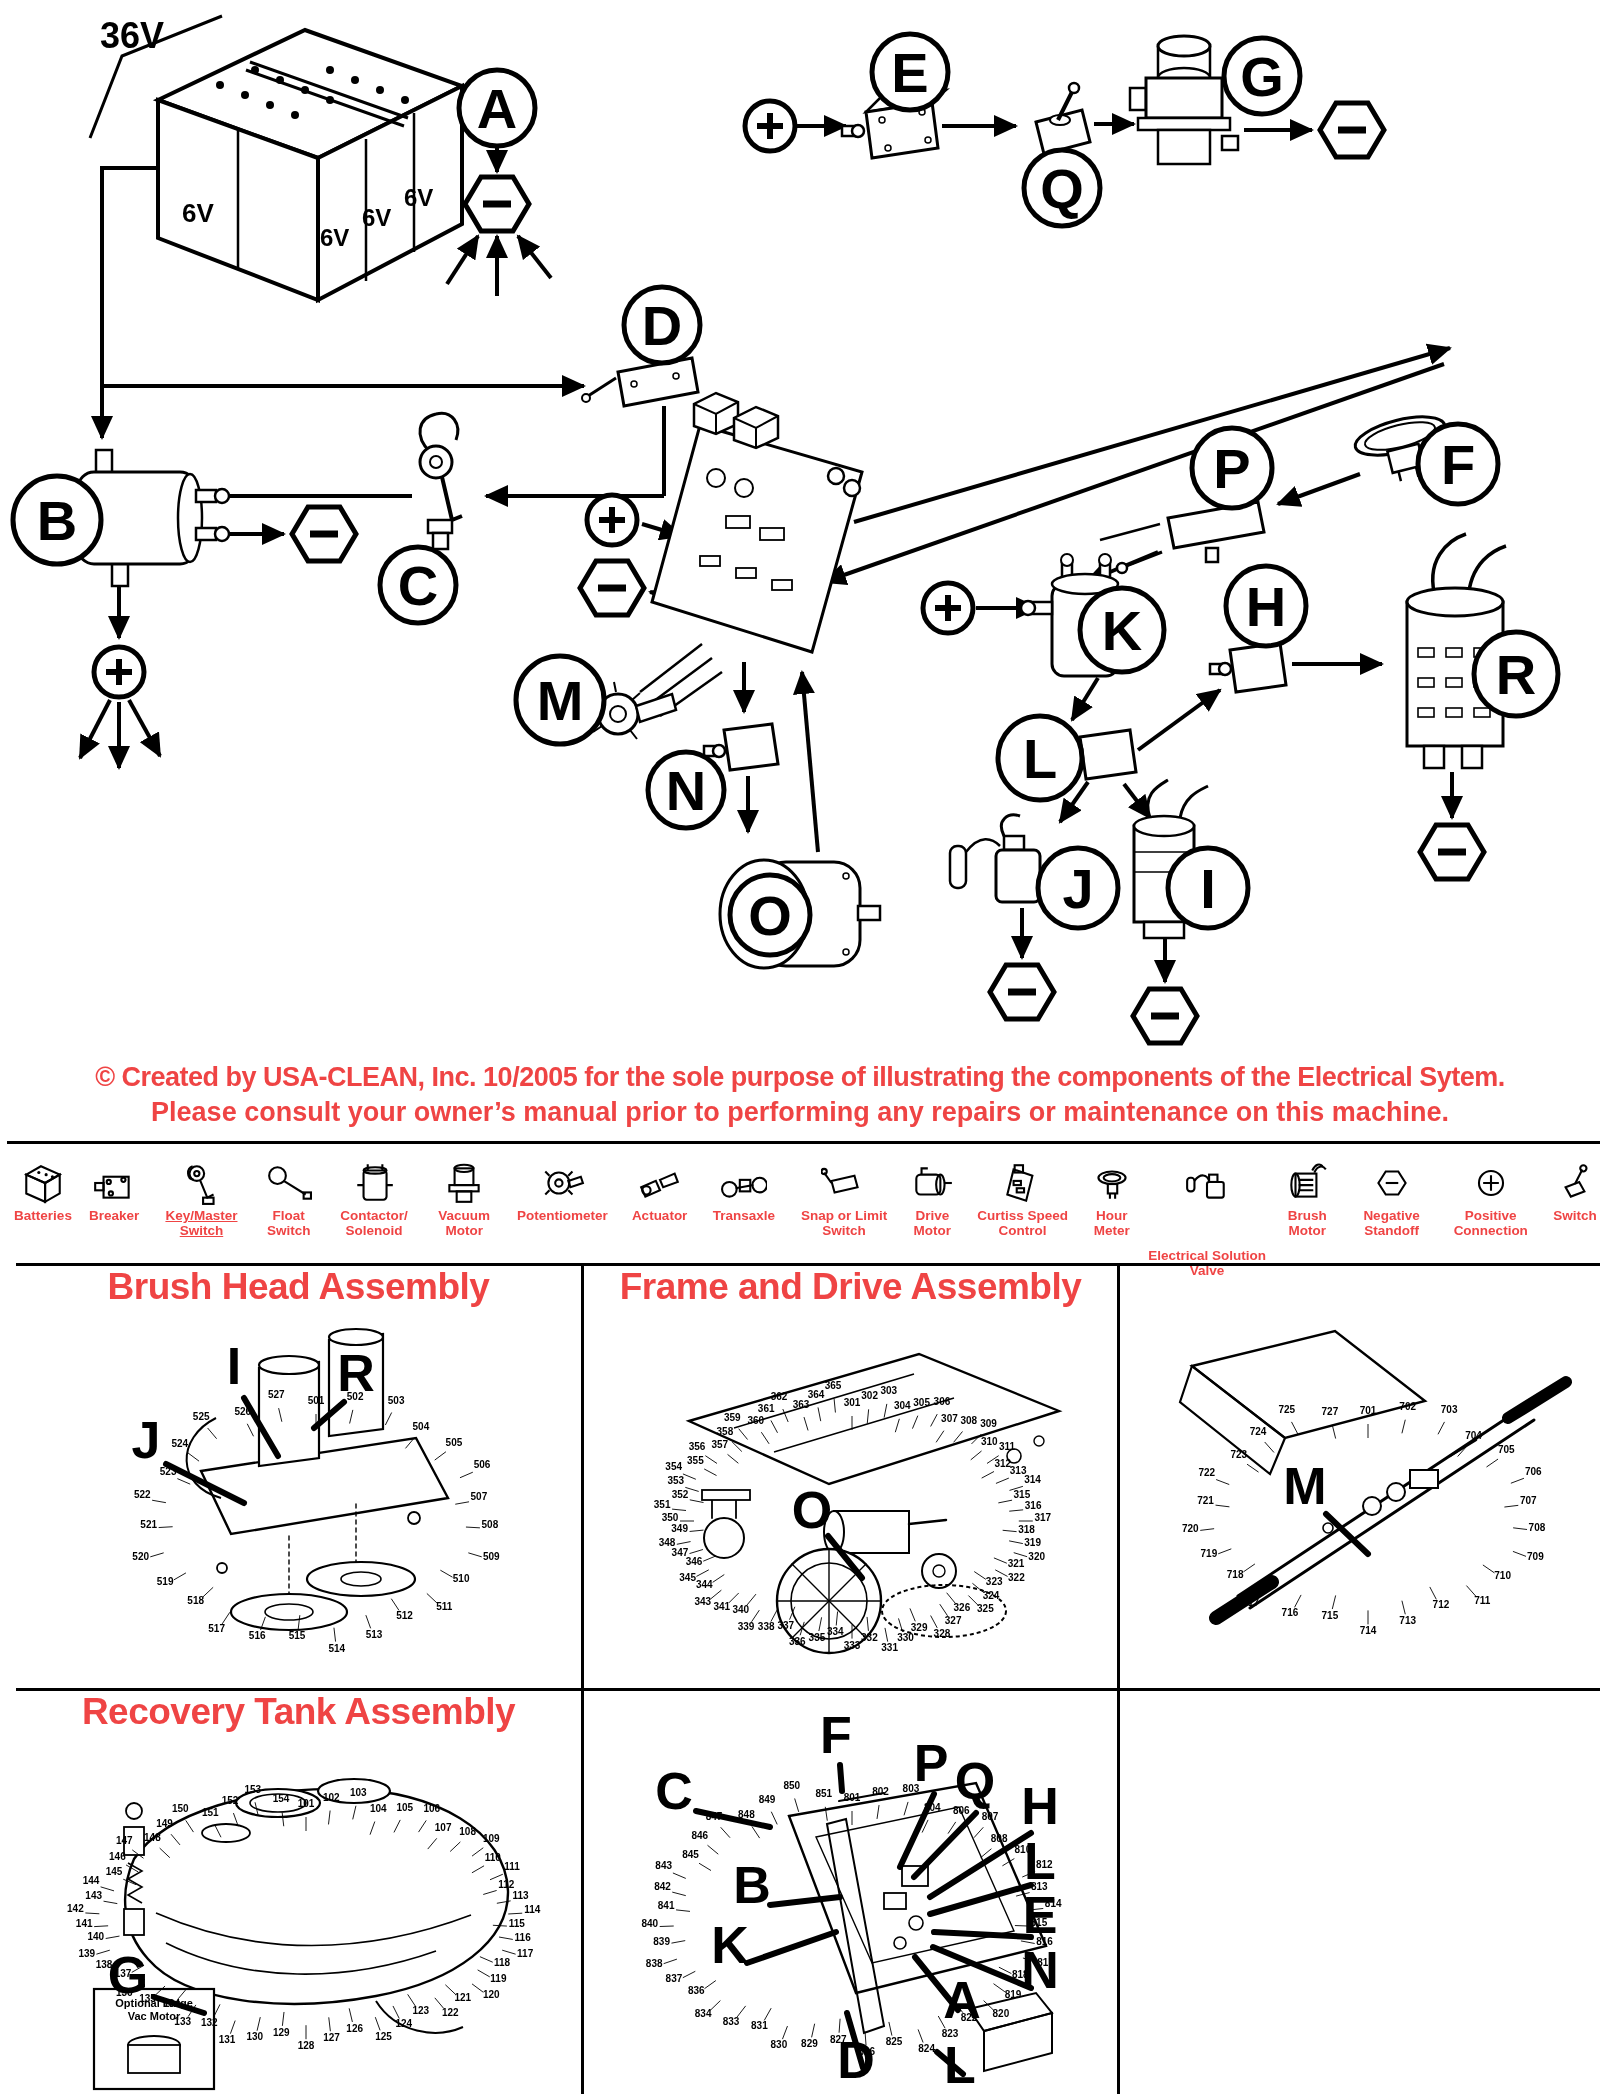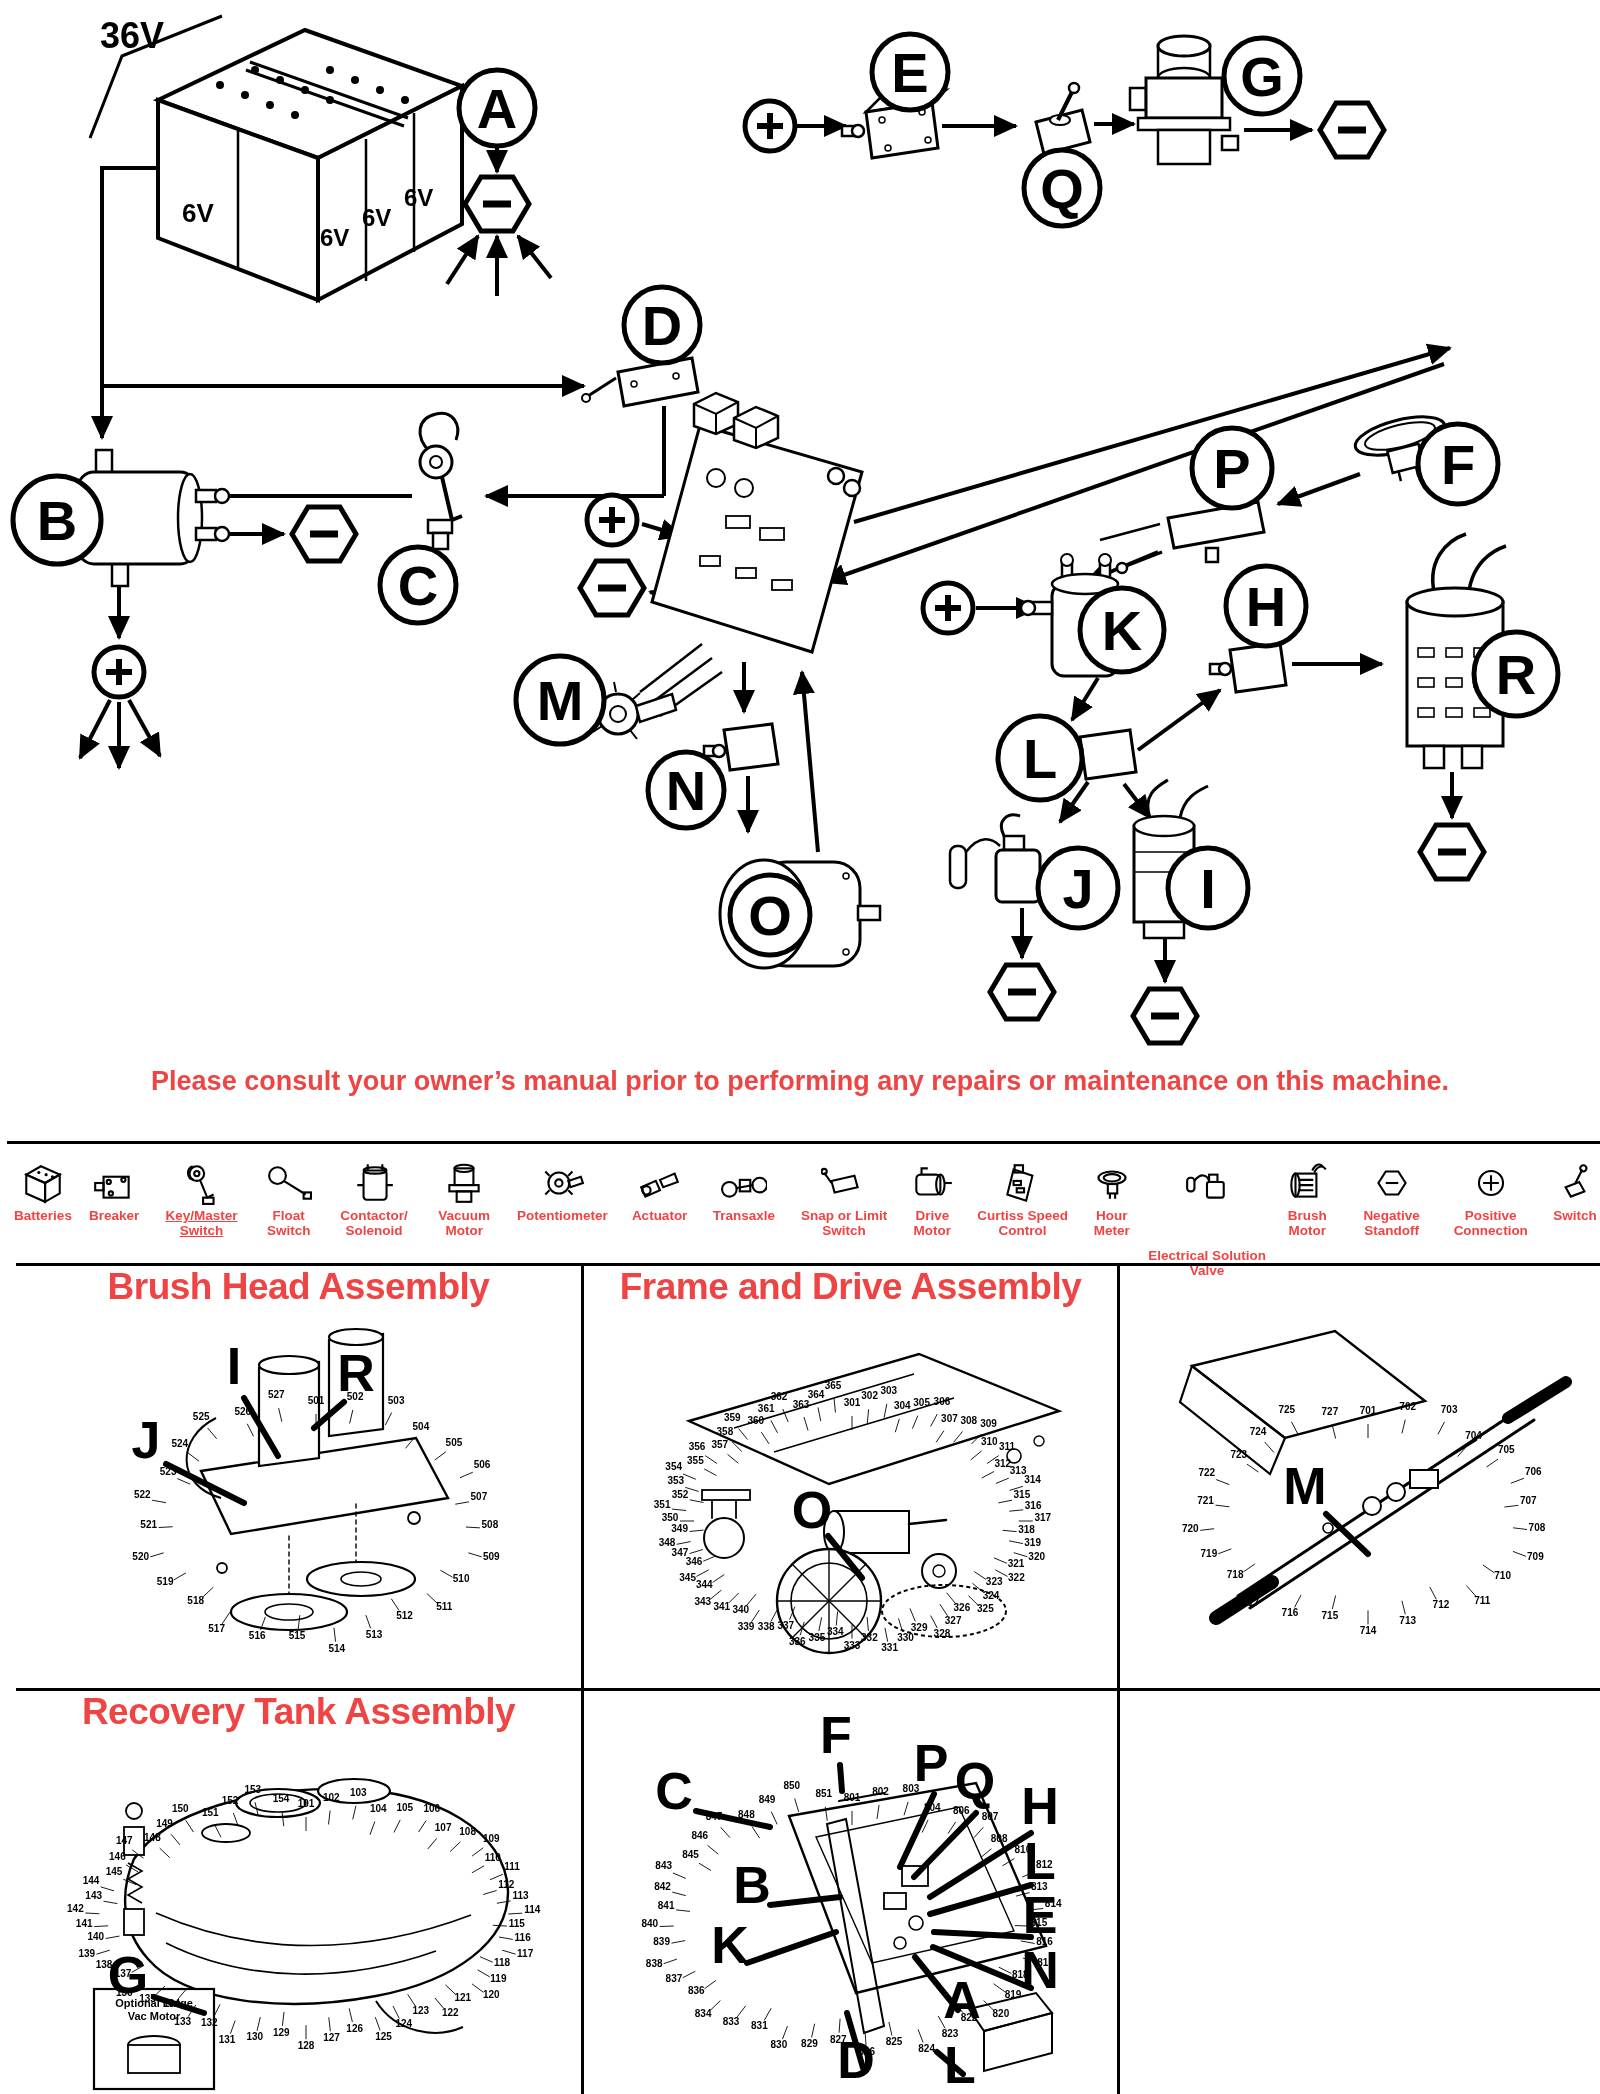--- a/index.html
+++ b/index.html
@@ -364,20 +364,21 @@
         <circle class="callout-circle" cx="1078" cy="888" r="40"></circle>
         <text class="callout-letter" x="1078" y="888">J</text>
       </g>
     <g>
         <circle class="callout-circle" cx="1208" cy="888" r="40"></circle>
         <text class="callout-letter" x="1208" y="888">I</text>
       </g>
   </svg>
 
   <div id="copyright">
+    <div class="l1">© Created by USA-CLEAN, Inc. 10/2005 for the sole purpose of illustrating the components of the Electrical Sytem.</div>
     <div class="l2">Please consult your owner’s manual prior to performing any repairs or maintenance on this machine.</div>
   </div>
 
   <div id="legend">
       <div class="legend-item" style="width: 64px;">
         <div class="legend-icon">
           <svg width="46" height="46" viewBox="0 0 44 44">
             <style>.s{fill:none;stroke:#000;stroke-width:2;}</style>
             <path d="M6,14 L20,6 L38,14 L24,22 Z" class="s"></path>
             <path d="M6,14 L24,22 L24,40 L6,32 Z" class="s"></path>

